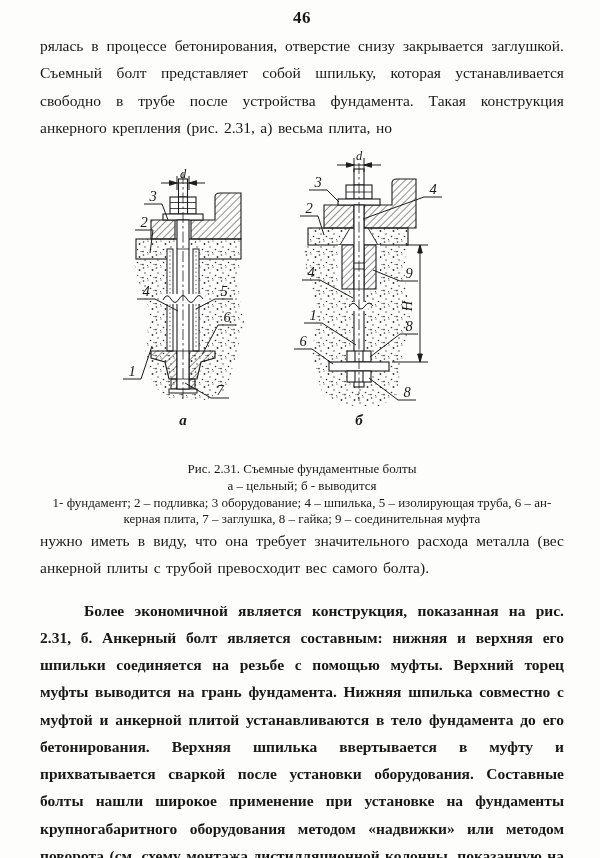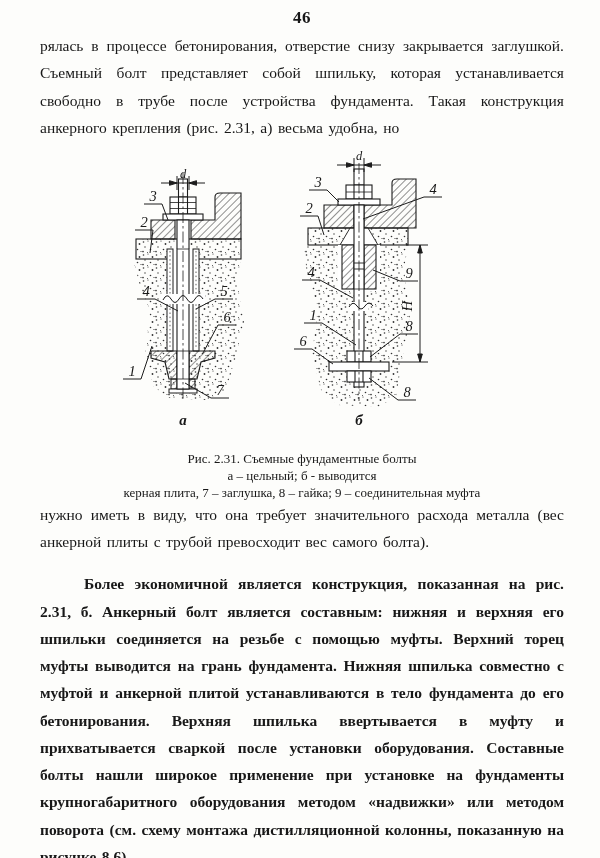--- a/index.html
+++ b/index.html
@@ -34,21 +34,21 @@
     height: 292px;
     margin-top: 8px;
   }
   .fig-svg { position: absolute; top: 0; display: block; }
   #figA { left: 63px; }
   #figB { left: 226px; }
   .caption {
     text-align: center;
     font-size: 13px;
     line-height: 1.25;
-    margin-top: 10px;
+    margin-top: 20px;
   }
   .caption-title { margin-bottom: 1px; }
   .lbl {
     font-family: "Liberation Serif", serif;
     font-style: italic;
     font-size: 14.5px;
     fill: #181818;
   }
   .sub {
     font-family: "Liberation Serif", serif;
@@ -65,21 +65,21 @@
   }
   .leader { fill: none; stroke: #1c1c1c; stroke-width: 1; }
 </style>
 </head>
 <body>
 
 <div class="page">
 
   <div class="page-number">46</div>
 
-  <p class="para">рялась в процессе бетонирования, отверстие снизу закрывается заглушкой. Съемный болт представляет собой шпильку, которая устанавливается свободно в трубе после устройства фундамента. Такая конструкция анкерного крепления (рис. 2.31, а) весьма удобна, но</p>
+  <p class="para">рялась в процессе бетонирования, отверстие снизу закрывается заглушкой. Съемный болт представляет собой шпильку, которая устанавливается свободно в трубе после устройства фундамента. Такая конструкция анкерного крепления (рис. 2.31, а) весьма плита, но</p>
 
   <div class="figure-wrap">
 
     <svg id="figA" class="fig-svg" width="180" height="292" viewBox="0 0 180 292">
       <defs>
         <pattern id="hA" patternUnits="userSpaceOnUse" width="5" height="5" patternTransform="rotate(45)">
           <line x1="0" y1="0" x2="0" y2="5" stroke="#232323" stroke-width="1"></line>
         </pattern>
         <pattern id="dA" patternUnits="userSpaceOnUse" width="13" height="13">
           <circle cx="1.5" cy="2" r=".8" fill="#333"></circle>
@@ -284,19 +284,20 @@
       <text class="lbl" x="37" y="197" text-anchor="middle">6</text>
       <text class="lbl" x="143" y="182" text-anchor="middle">8</text>
       <text class="lbl" x="141" y="248" text-anchor="middle">8</text>
       <text class="sub" x="93" y="276" text-anchor="middle">б</text>
     </svg>
   </div>
 
   <div class="caption">
     <div class="caption-title">Рис. 2.31. Съемные фундаментные болты</div>
     <div>а – цельный; б - выводится</div>
+    <div>1- фундамент; 2 – подливка; 3 оборудование; 4 – шпилька, 5 – изолирующая труба, 6 – ан-</div>
     <div>керная плита, 7 – заглушка, 8 – гайка; 9 – соединительная муфта</div>
   </div>
 
   <p class="para after-figure">нужно иметь в виду, что она требует значительного расхода металла (вес анкерной плиты с трубой превосходит вес самого болта).</p>
   <p class="para indent spaced">Более экономичной является конструкция, показанная на рис. 2.31, б. Анкерный болт является составным: нижняя и верхняя его шпильки соединяется на резьбе с помощью муфты. Верхний торец муфты выводится на грань фундамента. Нижняя шпилька совместно с муфтой и анкерной плитой устанавливаются в тело фундамента до его бетонирования. Верхняя шпилька ввертывается в муфту и прихватывается сваркой после установки оборудования. Составные болты нашли широкое применение при установке на фундаменты крупногабаритного оборудования методом «надвижки»  или методом поворота (см. схему монтажа дистилляционной колонны, показанную на рисунке 8.6).</p>
 
 </div>
 
 </body></html>

